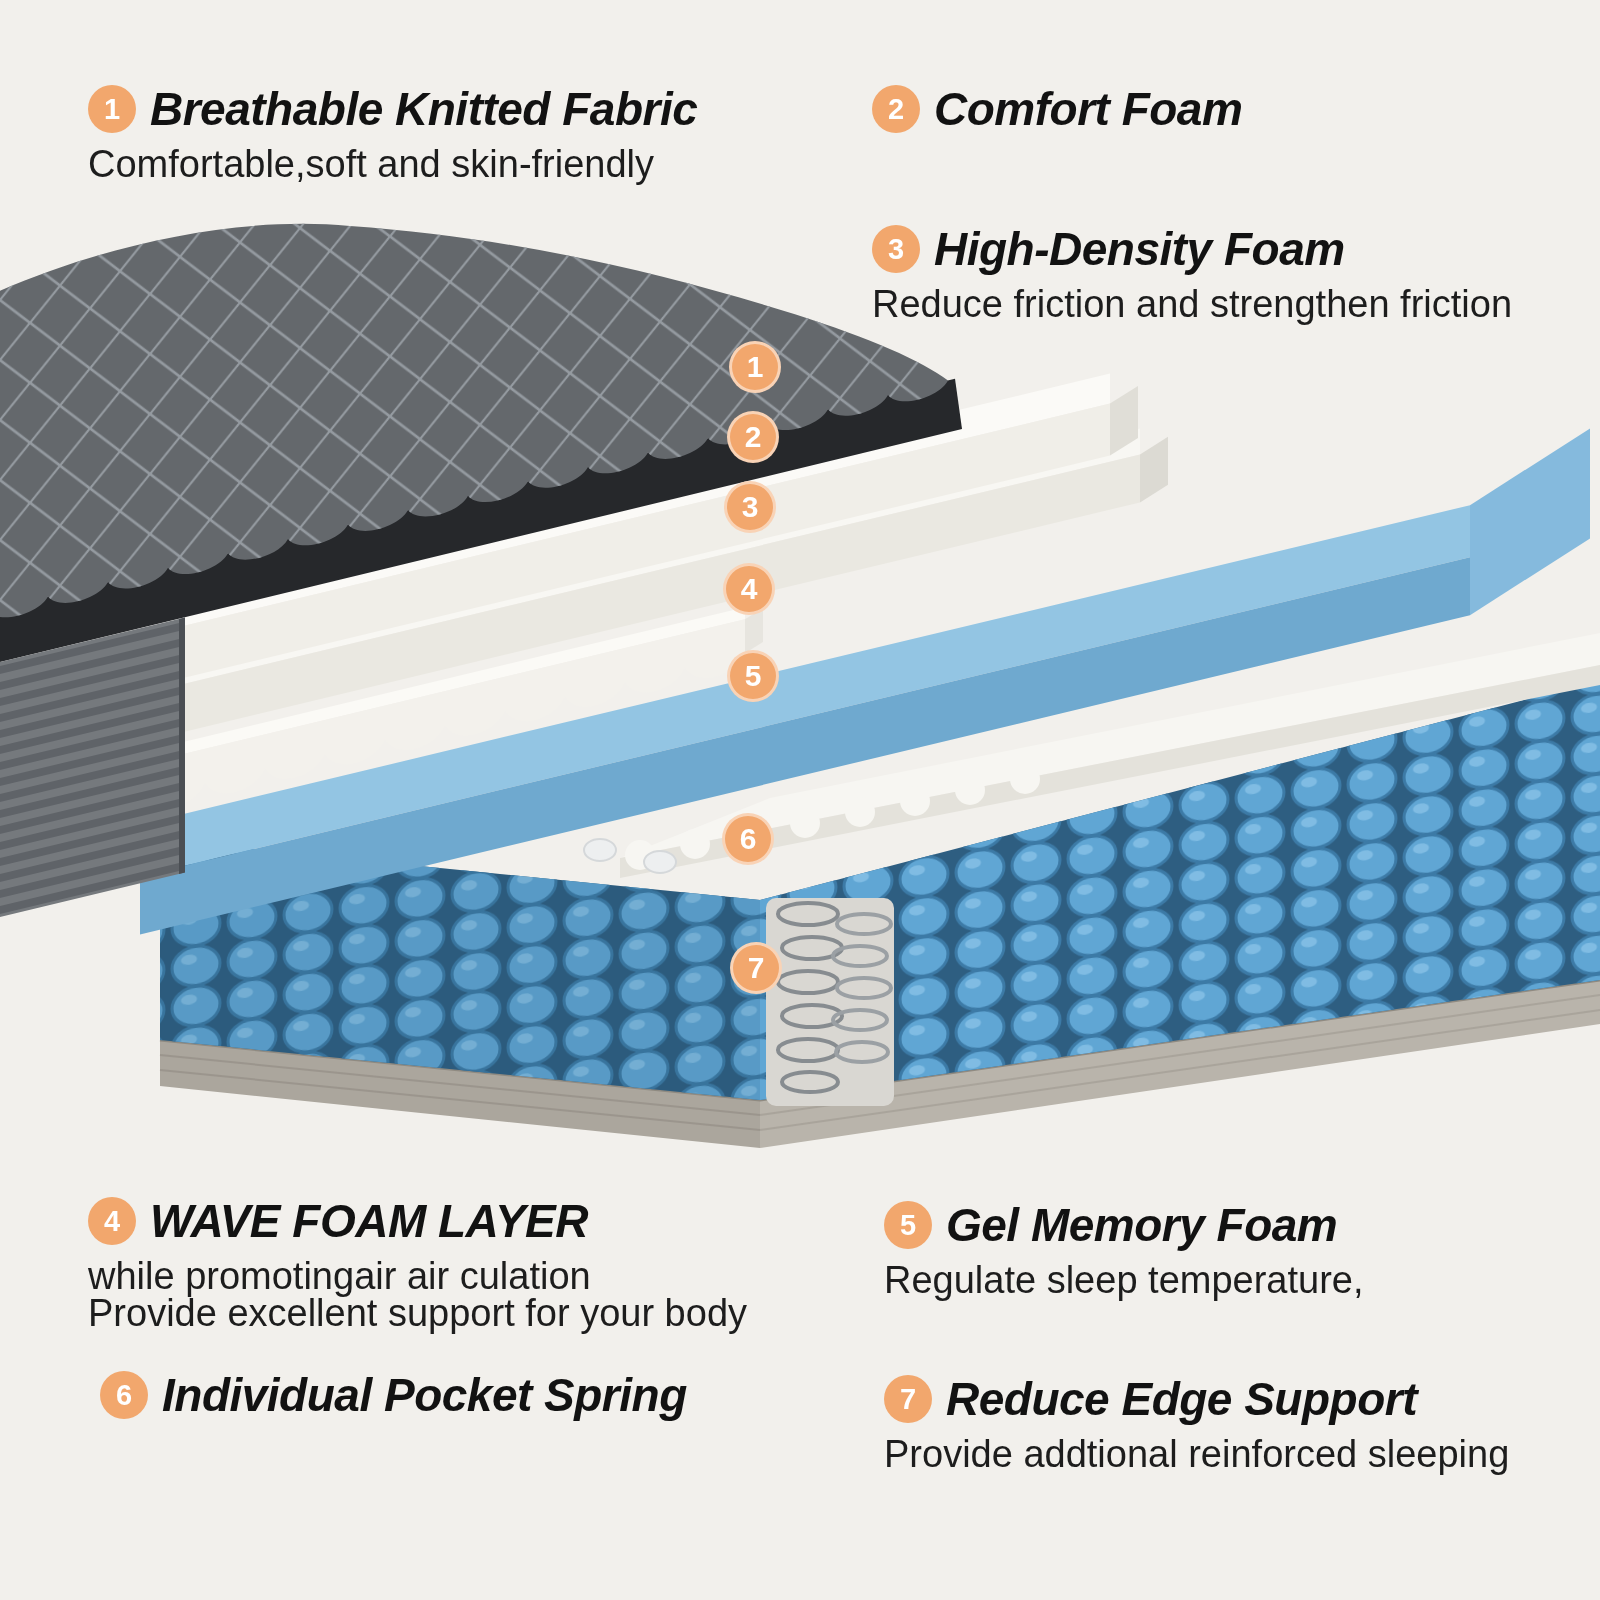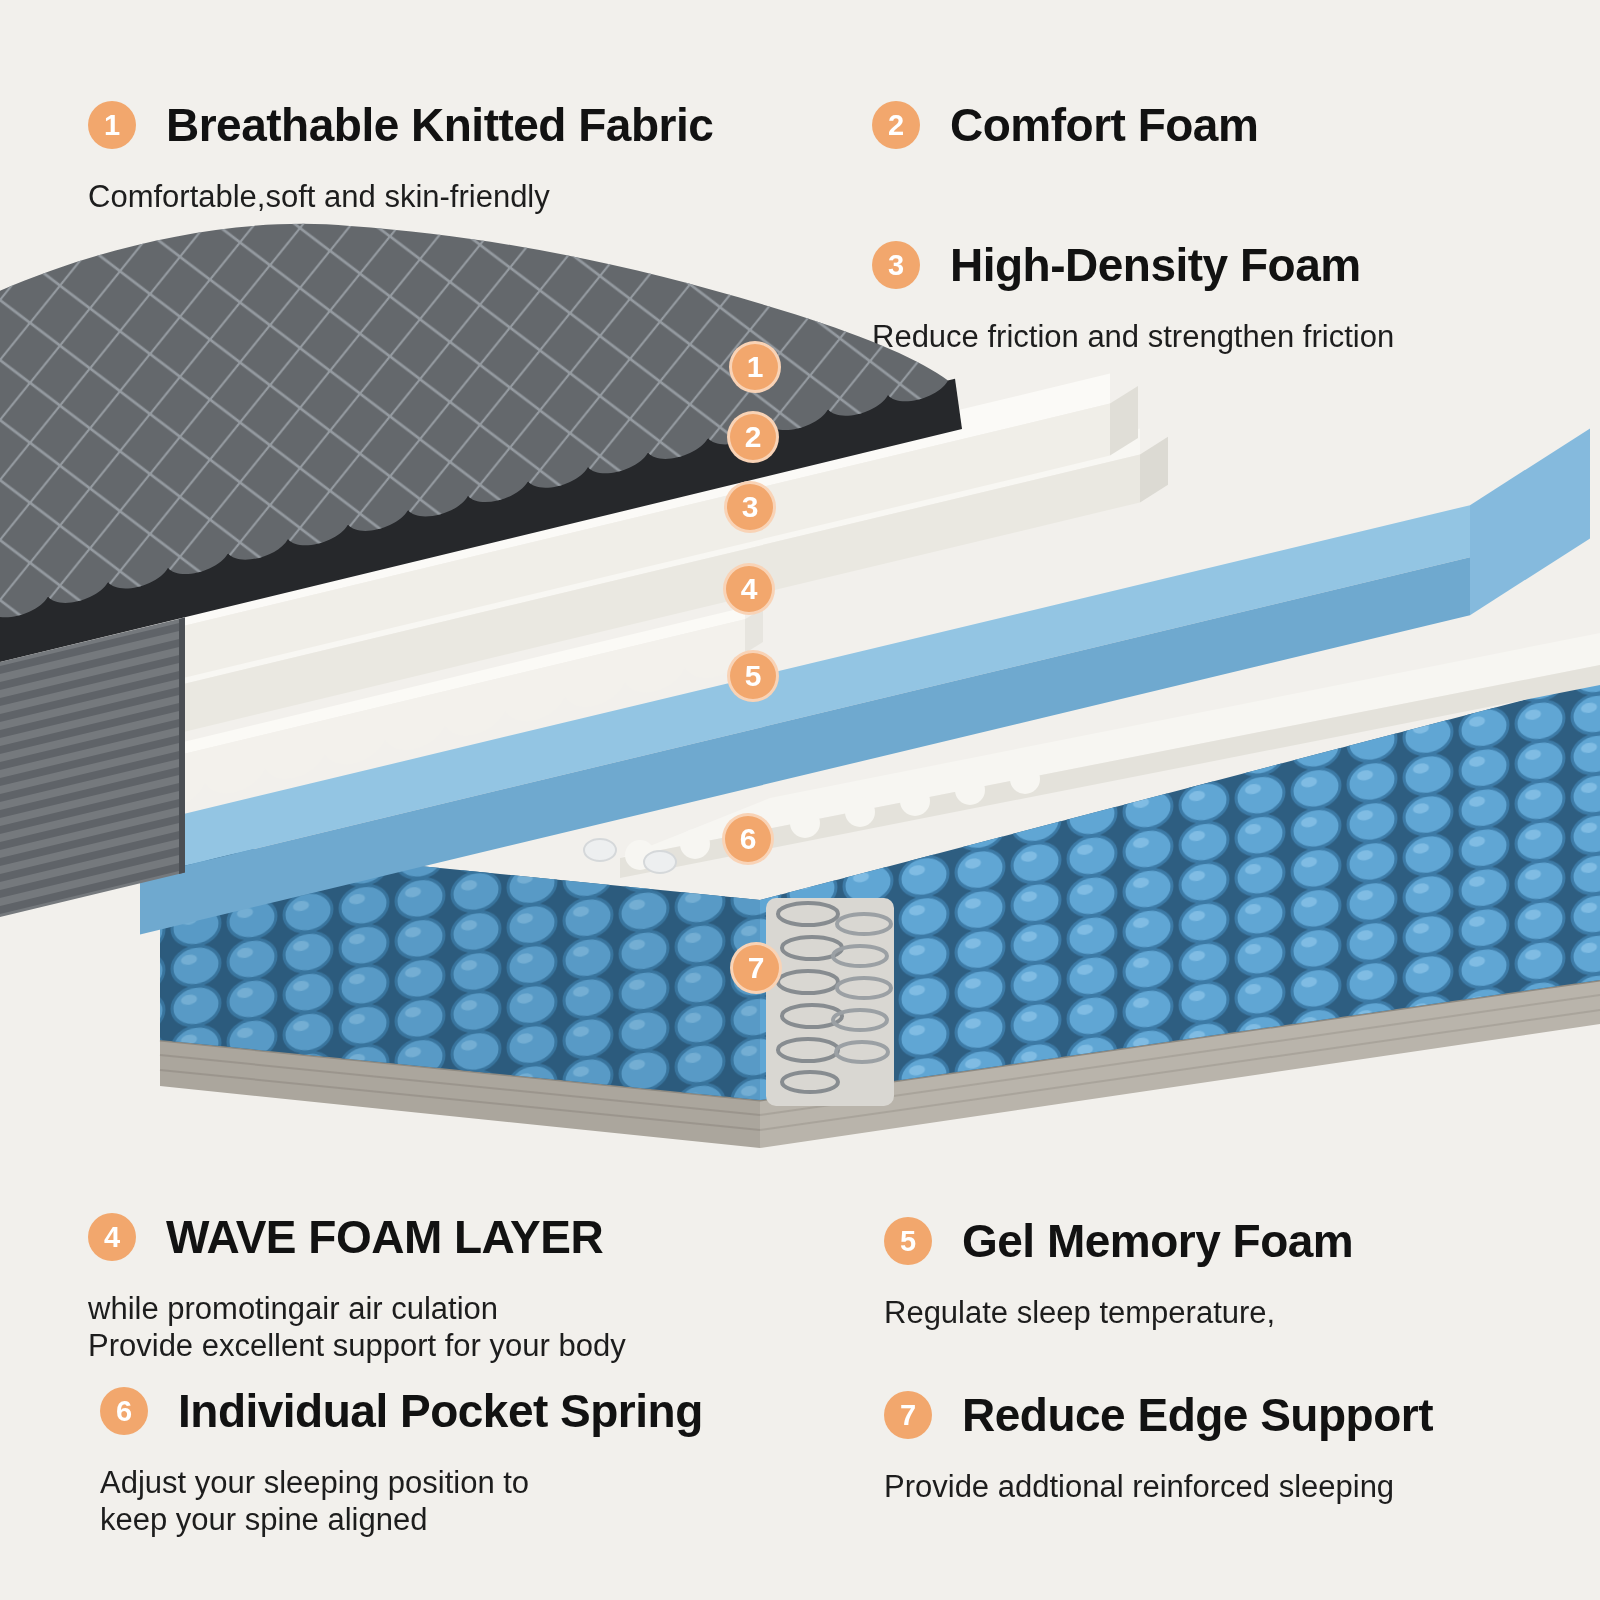--- a/index.html
+++ b/index.html
@@ -5,22 +5,22 @@
   :root{
     --background:#f2f0ec; --badge_bg:#f2a76d; --title_color:#121212; --desc_color:#1d1d1d;
   }
   html,body{margin:0;padding:0;}
   body{background:var(--background); font-family:"Liberation Sans", sans-serif;}
   .page{position:relative; width:1600px; height:1600px; overflow:hidden; background:var(--background);}
 
   
   .callout{position:absolute;}
   .c-head{display:flex; align-items:center; gap:14px;}
-  .c-title{margin:16px; font-size:46px; font-weight:700; color:var(--title_color); letter-spacing:-0.5px; white-space:nowrap;}
-  .c-desc{margin-top:10px; font-size:31px; line-height:37px; color:var(--desc-color,#1d1d1d);}
+  .c-title{margin:0; font-size:46px; font-weight:700; color:var(--title_color); letter-spacing:-0.5px; white-space:nowrap;font-style:italic;}
+  .c-desc{margin-top:10px; font-size:38px; line-height:37px; color:var(--desc-color,#1d1d1d);}
   .num-badge{width:48px; height:48px; border-radius:50%; background:var(--badge_bg); color:#fff;
     display:flex; align-items:center; justify-content:center; font-size:29px; font-weight:700; flex:0 0 auto;}
   .co-1{left:88px;  top:82px;   width:720px;}
   .co-2{left:872px; top:82px;   width:660px;}
   .co-3{left:872px; top:222px;  width:690px;}
   .co-4{left:88px;  top:1194px; width:730px;}
   .co-5{left:884px; top:1198px; width:660px;}
   .co-6{left:100px; top:1368px; width:730px;}
   .co-7{left:884px; top:1372px; width:690px;}
 
@@ -215,24 +215,20 @@
     <div class="c-desc">
       <div>Regulate sleep temperature,</div>
     </div>
   </div>
 
   <div class="callout co-6">
     <div class="c-head">
       <span class="num-badge">6</span>
       <h2 class="c-title">Individual Pocket Spring</h2>
     </div>
-    <div class="c-desc">
-      <div>Adjust your sleeping position to</div>
-      <div>keep your spine aligned</div>
-    </div>
   </div>
 
   <div class="callout co-7">
     <div class="c-head">
       <span class="num-badge">7</span>
       <h2 class="c-title">Reduce Edge Support</h2>
     </div>
     <div class="c-desc">
       <div>Provide addtional reinforced sleeping</div>
     </div>

